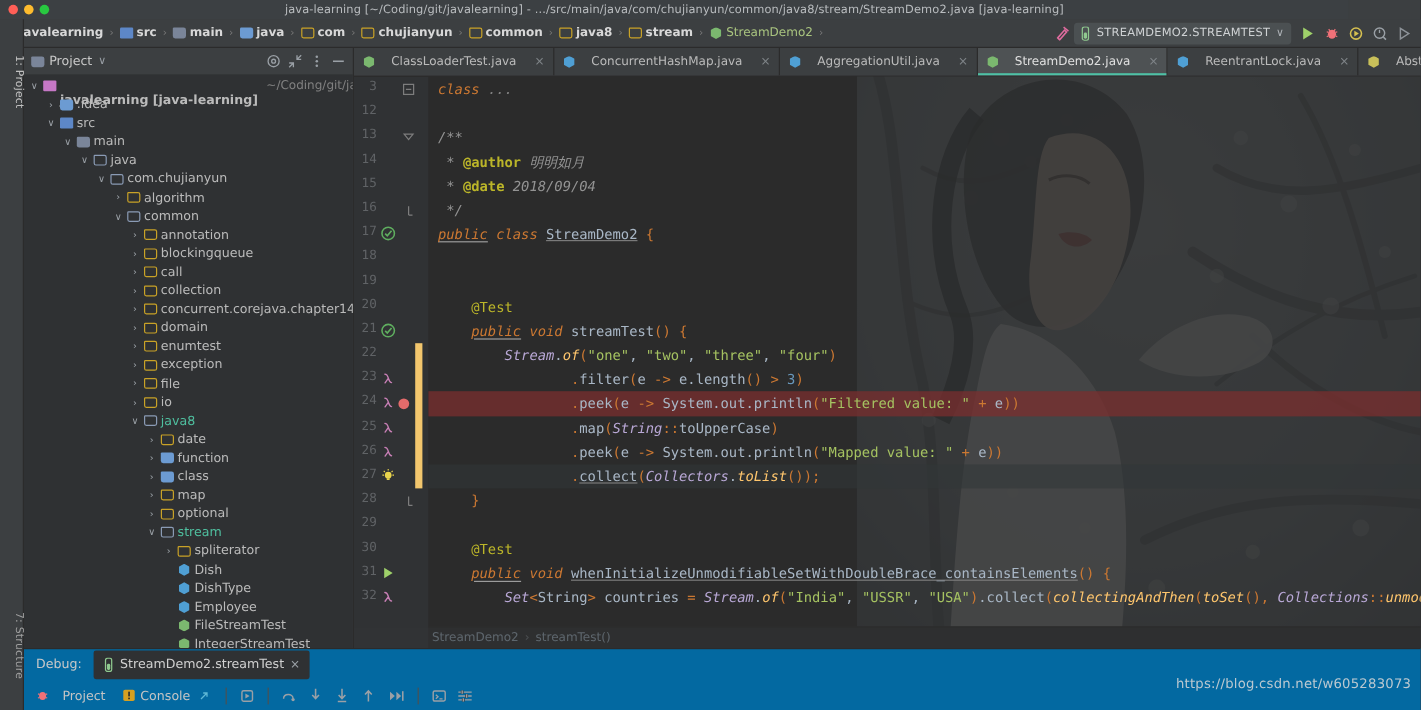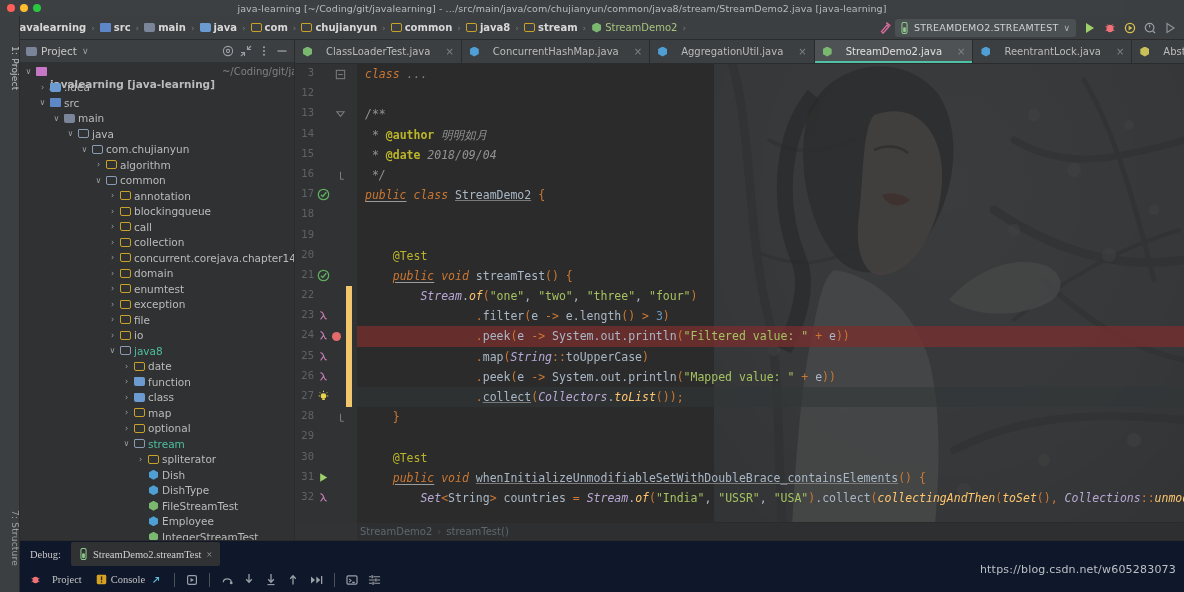--- a/index.html
+++ b/index.html
@@ -162,23 +162,22 @@
   .ed-crumb {
     position:absolute; left:295px; right:0; bottom:52px; height:18px;
     background:#313335; display:flex; align-items:center; padding-left:65px; gap:5px;
     border-top:1px solid #2b2b2b;
   }
   .ed-crumb span { font-size:10px; color:#8fa0ae; }
   .ed-crumb .sep { color:#6b7177; }
 
   
   .debugpanel {
-    position:absolute; left:20px; right:0; bottom:0; height:52px; background:#0f172a;
+    position:absolute; left:20px; right:0; bottom:0; height:52px; background:#0369a1;
     border-top:1px solid #2b2b2b;
-    font-family:Liberation Serif, serif;
   }
   .dp-tabs { height:26px; display:flex; align-items:center; padding-left:10px; gap:10px; }
   .dp-label { font-size:10.5px; color:#c8c8c8; }
   .dp-session {
     display:flex; align-items:center; gap:5px; height:24px; padding:0 8px;
     background:#2f3133; border-radius:2px;
   }
   .dp-session-label { font-size:10.5px; color:#d0d0d0; }
   .dp-toolbar { height:25px; display:flex; align-items:center; gap:2px; padding-left:6px; }
   .dp-btn { display:flex; align-items:center; gap:4px; padding:0 6px; height:20px; cursor:pointer; }
@@ -482,27 +481,27 @@
           <span class="ic cls"></span>
           <span class="tlabel">Dish</span>
         </div>
         <div class="trow" style="padding-left: 116px;">
           <span class="arrow none">›</span>
           <span class="ic cls"></span>
           <span class="tlabel">DishType</span>
         </div>
         <div class="trow" style="padding-left: 116px;">
           <span class="arrow none">›</span>
+          <span class="ic cls"></span>
+          <span class="tlabel">Employee</span>
+        </div>
+        <div class="trow" style="padding-left: 116px;">
+          <span class="arrow none">›</span>
           <span class="ic cls test"></span>
           <span class="tlabel">FileStreamTest</span>
-        </div>
-        <div class="trow" style="padding-left: 116px;">
-          <span class="arrow none">›</span>
-          <span class="ic cls"></span>
-          <span class="tlabel">Employee</span>
         </div>
         <div class="trow" style="padding-left: 116px;">
           <span class="arrow none">›</span>
           <span class="ic cls test"></span>
           <span class="tlabel">IntegerStreamTest</span>
         </div>
       </div>
   </div>
 
   <div class="tabs">

